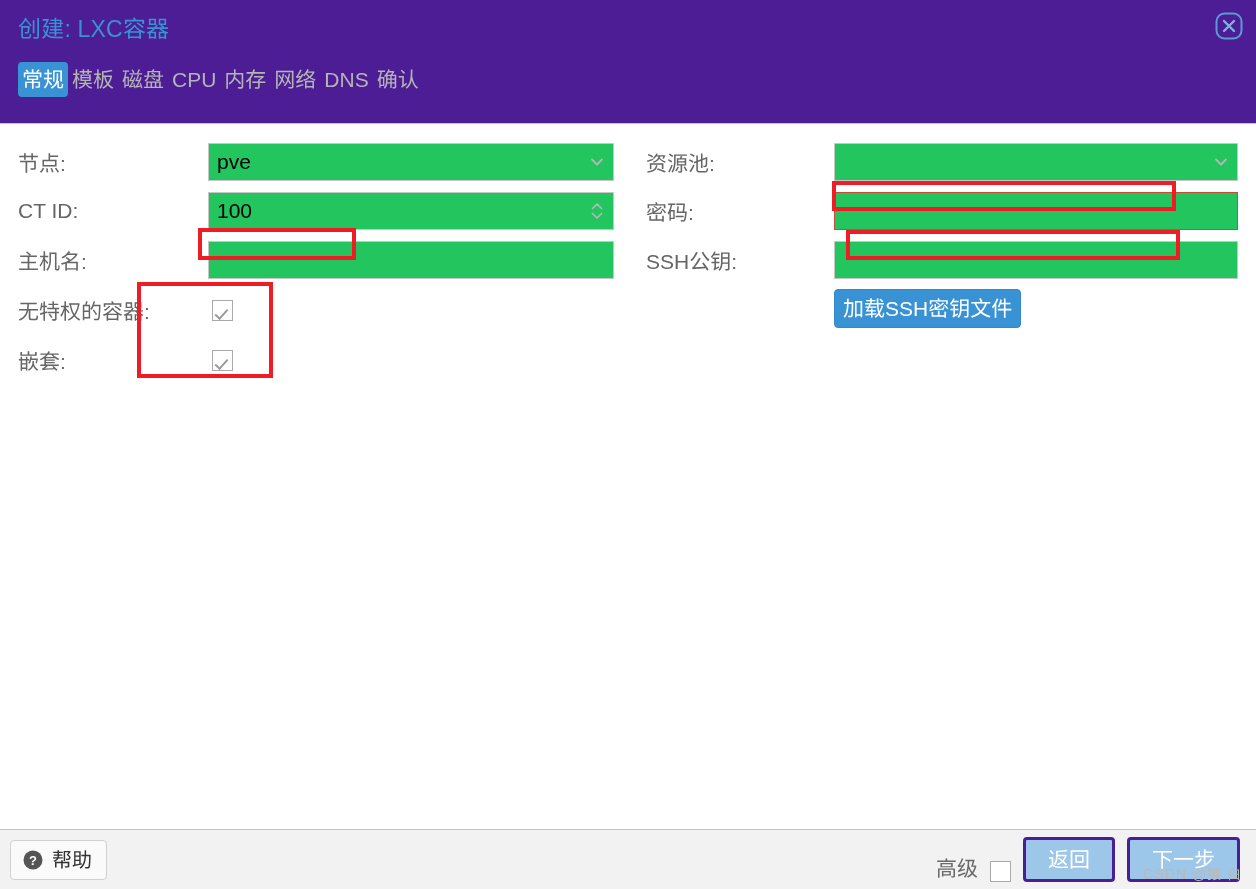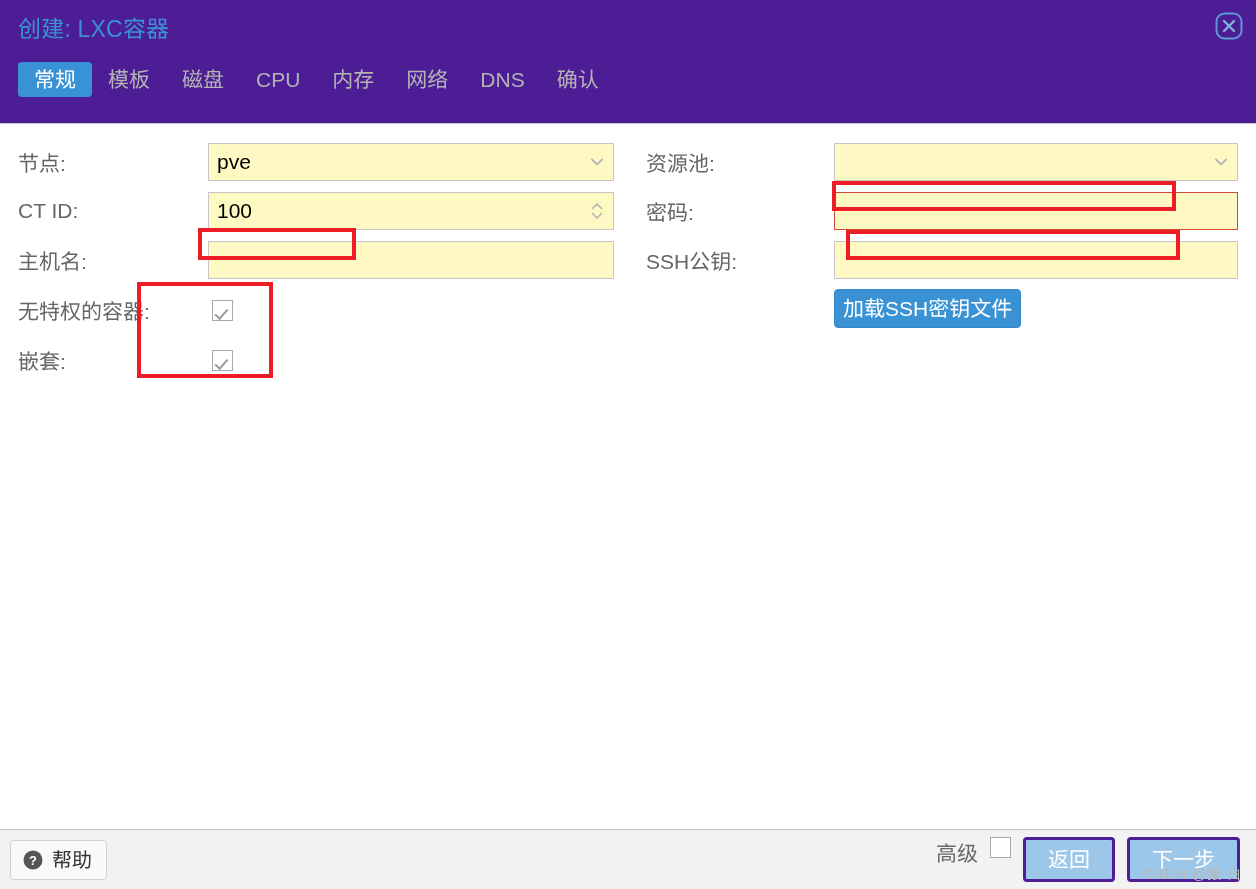--- a/index.html
+++ b/index.html
@@ -52,21 +52,21 @@
     position: absolute;
     left: 18px;
     top: 62px;
     display: flex;
     align-items: center;
     gap: 0px;
   }
   .tab {
     font-size: 21px;
     color: #b4b4b4;
-    padding: 7px 16px;
+    padding: 7px 4px;
     border-radius: 4px;
     cursor: pointer;
     white-space: nowrap;
     line-height: 1;
   }
   .tab.active {
     background: #3892d4;
     color: #ffffff;
   }
 
@@ -101,21 +101,21 @@
   }
   .col-left  .flabel { width: 190px; }
   .col-right .flabel { width: 188px; }
 
   .control { flex: 1 1 auto; position: relative; }
 
   .textfield {
     position: relative;
     height: 38px;
     border: 1px solid #c6c6c6;
-    background: #fef9c3;
+    background: #22c55e;
     display: flex;
     align-items: center;
     padding: 4px 8px;
     font-size: 21px;
     color: #000000;
   }
   .textfield.invalid { border: 1px solid #cc4b37; }
   .textfield .val { line-height: 1; padding-bottom: 2px; }
 
   .trigger {
@@ -197,21 +197,21 @@
     border-radius: 4px;
     padding: 8px 14px 8px 11px;
     font-size: 20px;
     color: #333333;
     cursor: pointer;
     line-height: 1;
   }
   .footer-right {
     margin-left: auto;
     display: flex;
-    align-items: flex-start;
+    align-items: flex-end;
     gap: 12px;
     padding-right: 6px;
   }
   .adv-label { font-size: 21px; color: #6a6a6a; }
   .pale-btn {
     background: #9dc7e8;
     color: #ffffff;
     border: 3px solid #4c1d95;
     border-radius: 4px;
     font-size: 21px;

